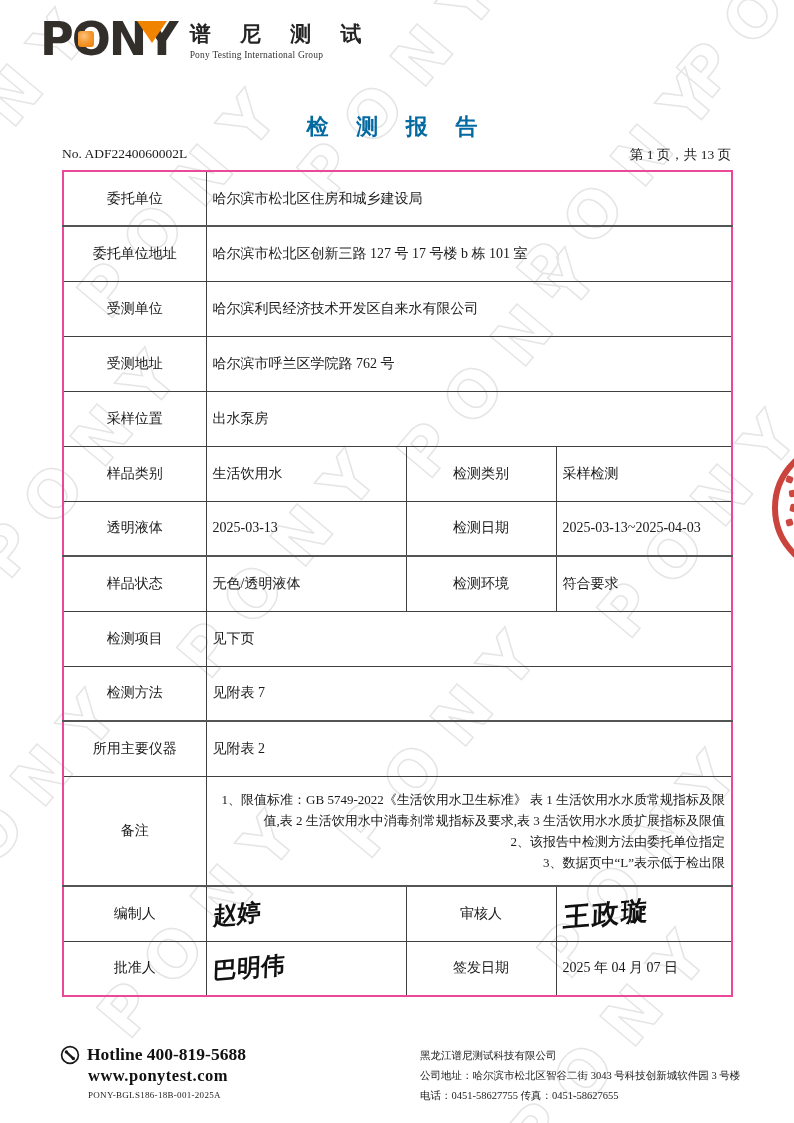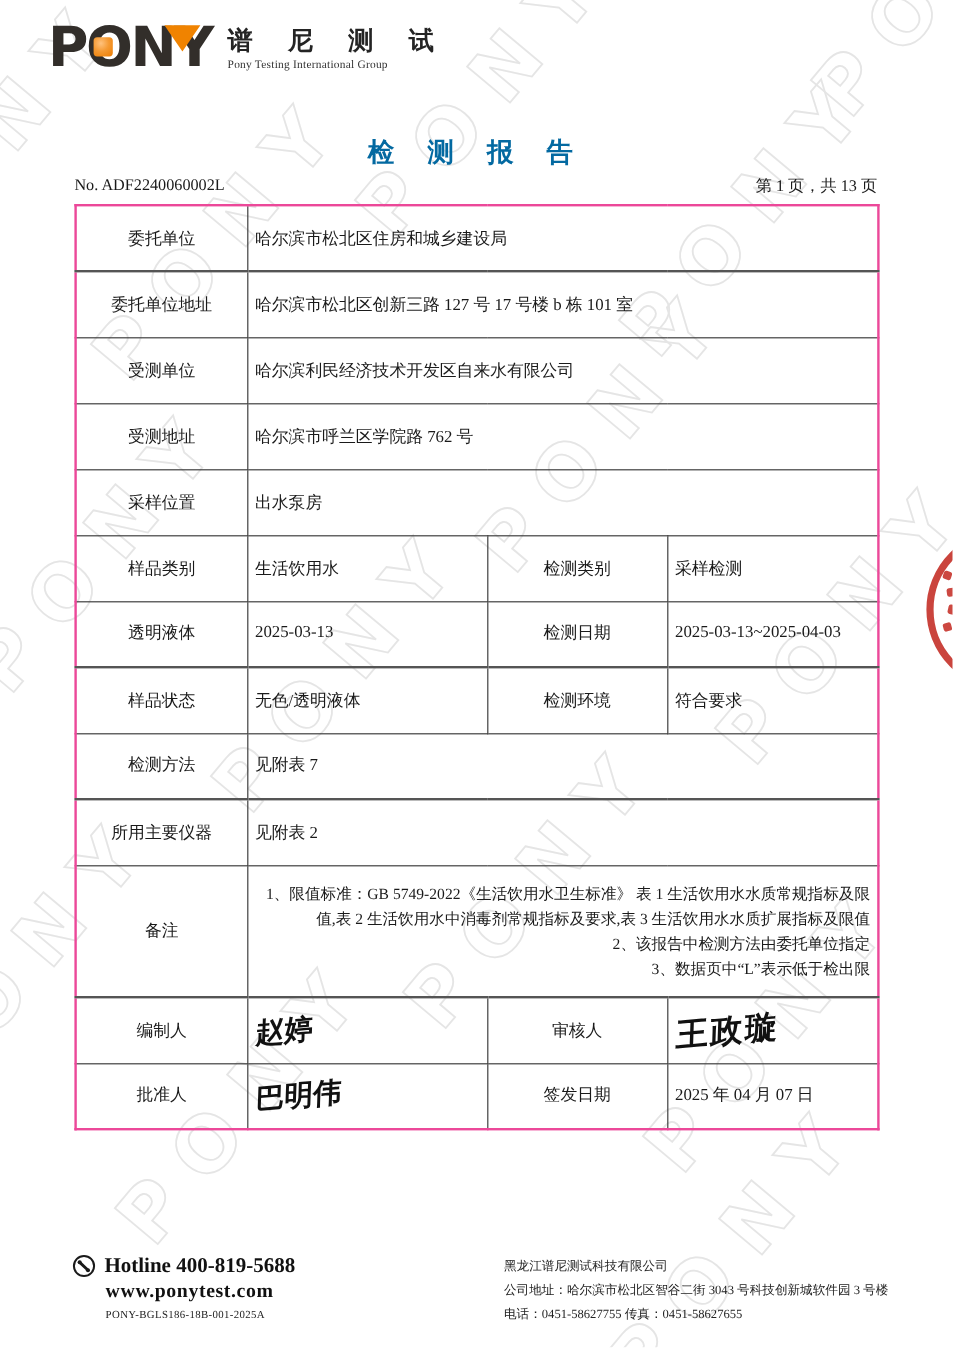--- a/index.html
+++ b/index.html
@@ -171,20 +171,24 @@
         <td class="cen">2025-03-13~2025-04-03</td>
       </tr>
       <tr class="h55 t2">
         <td class="lbl">样品状态</td>
         <td class="cen">无色/透明液体</td>
         <td class="lbl">检测环境</td>
         <td class="cen">符合要求</td>
       </tr>
 
       <tr class="h55">
+        <td class="lbl">检测项目</td>
+        <td class="val" colspan="3">见下页</td>
+      </tr>
+      <tr class="h55">
         <td class="lbl">检测方法</td>
         <td class="val" colspan="3">见附表 7</td>
       </tr>
       <tr class="h55 t2">
         <td class="lbl">所用主要仪器</td>
         <td class="val" colspan="3">见附表 2</td>
       </tr>
 
       <tr class="hR">
         <td class="lbl">备注</td>

